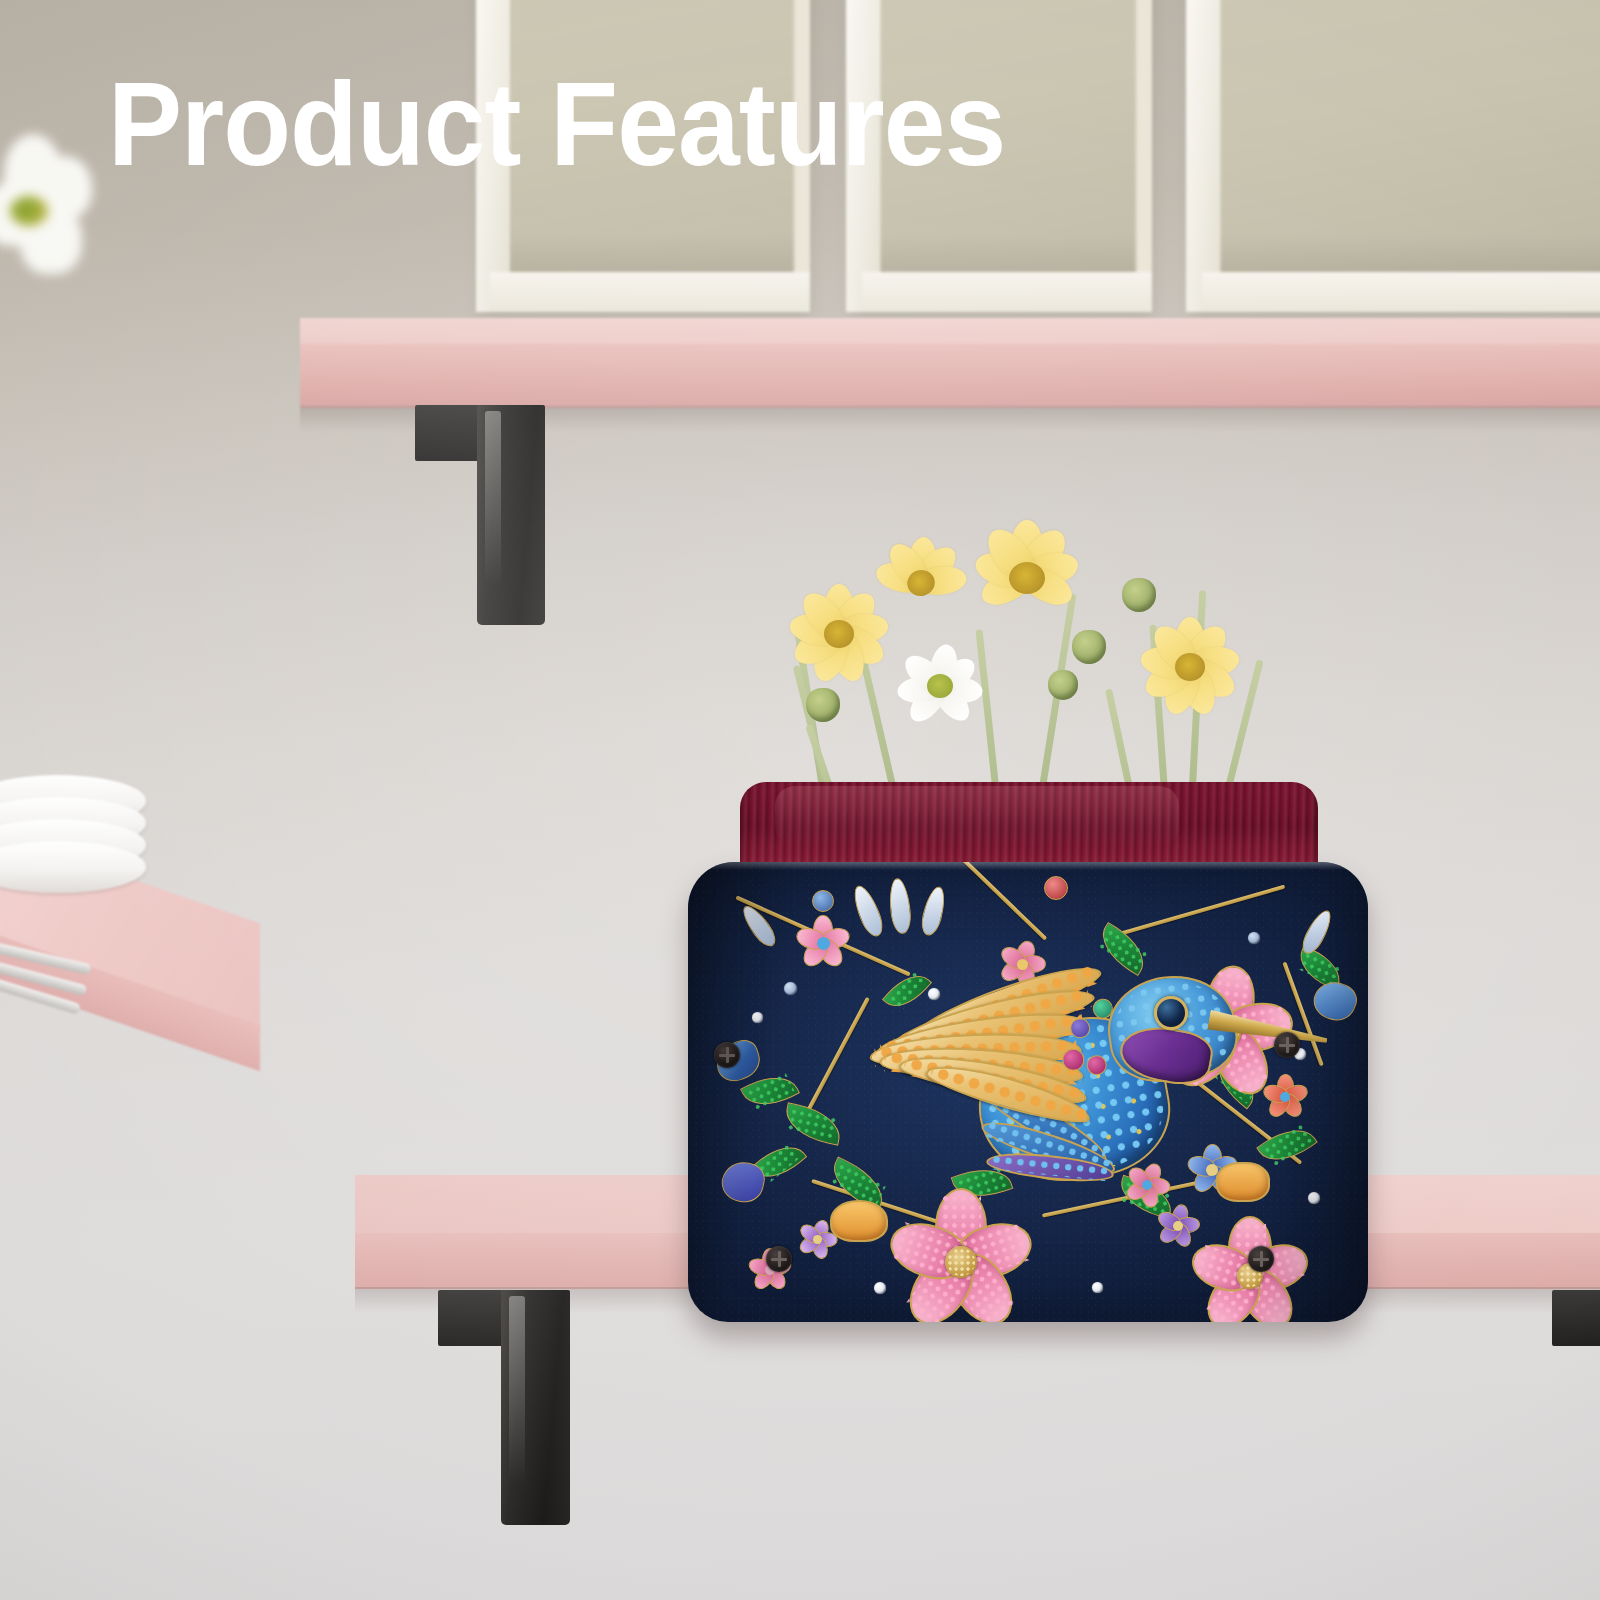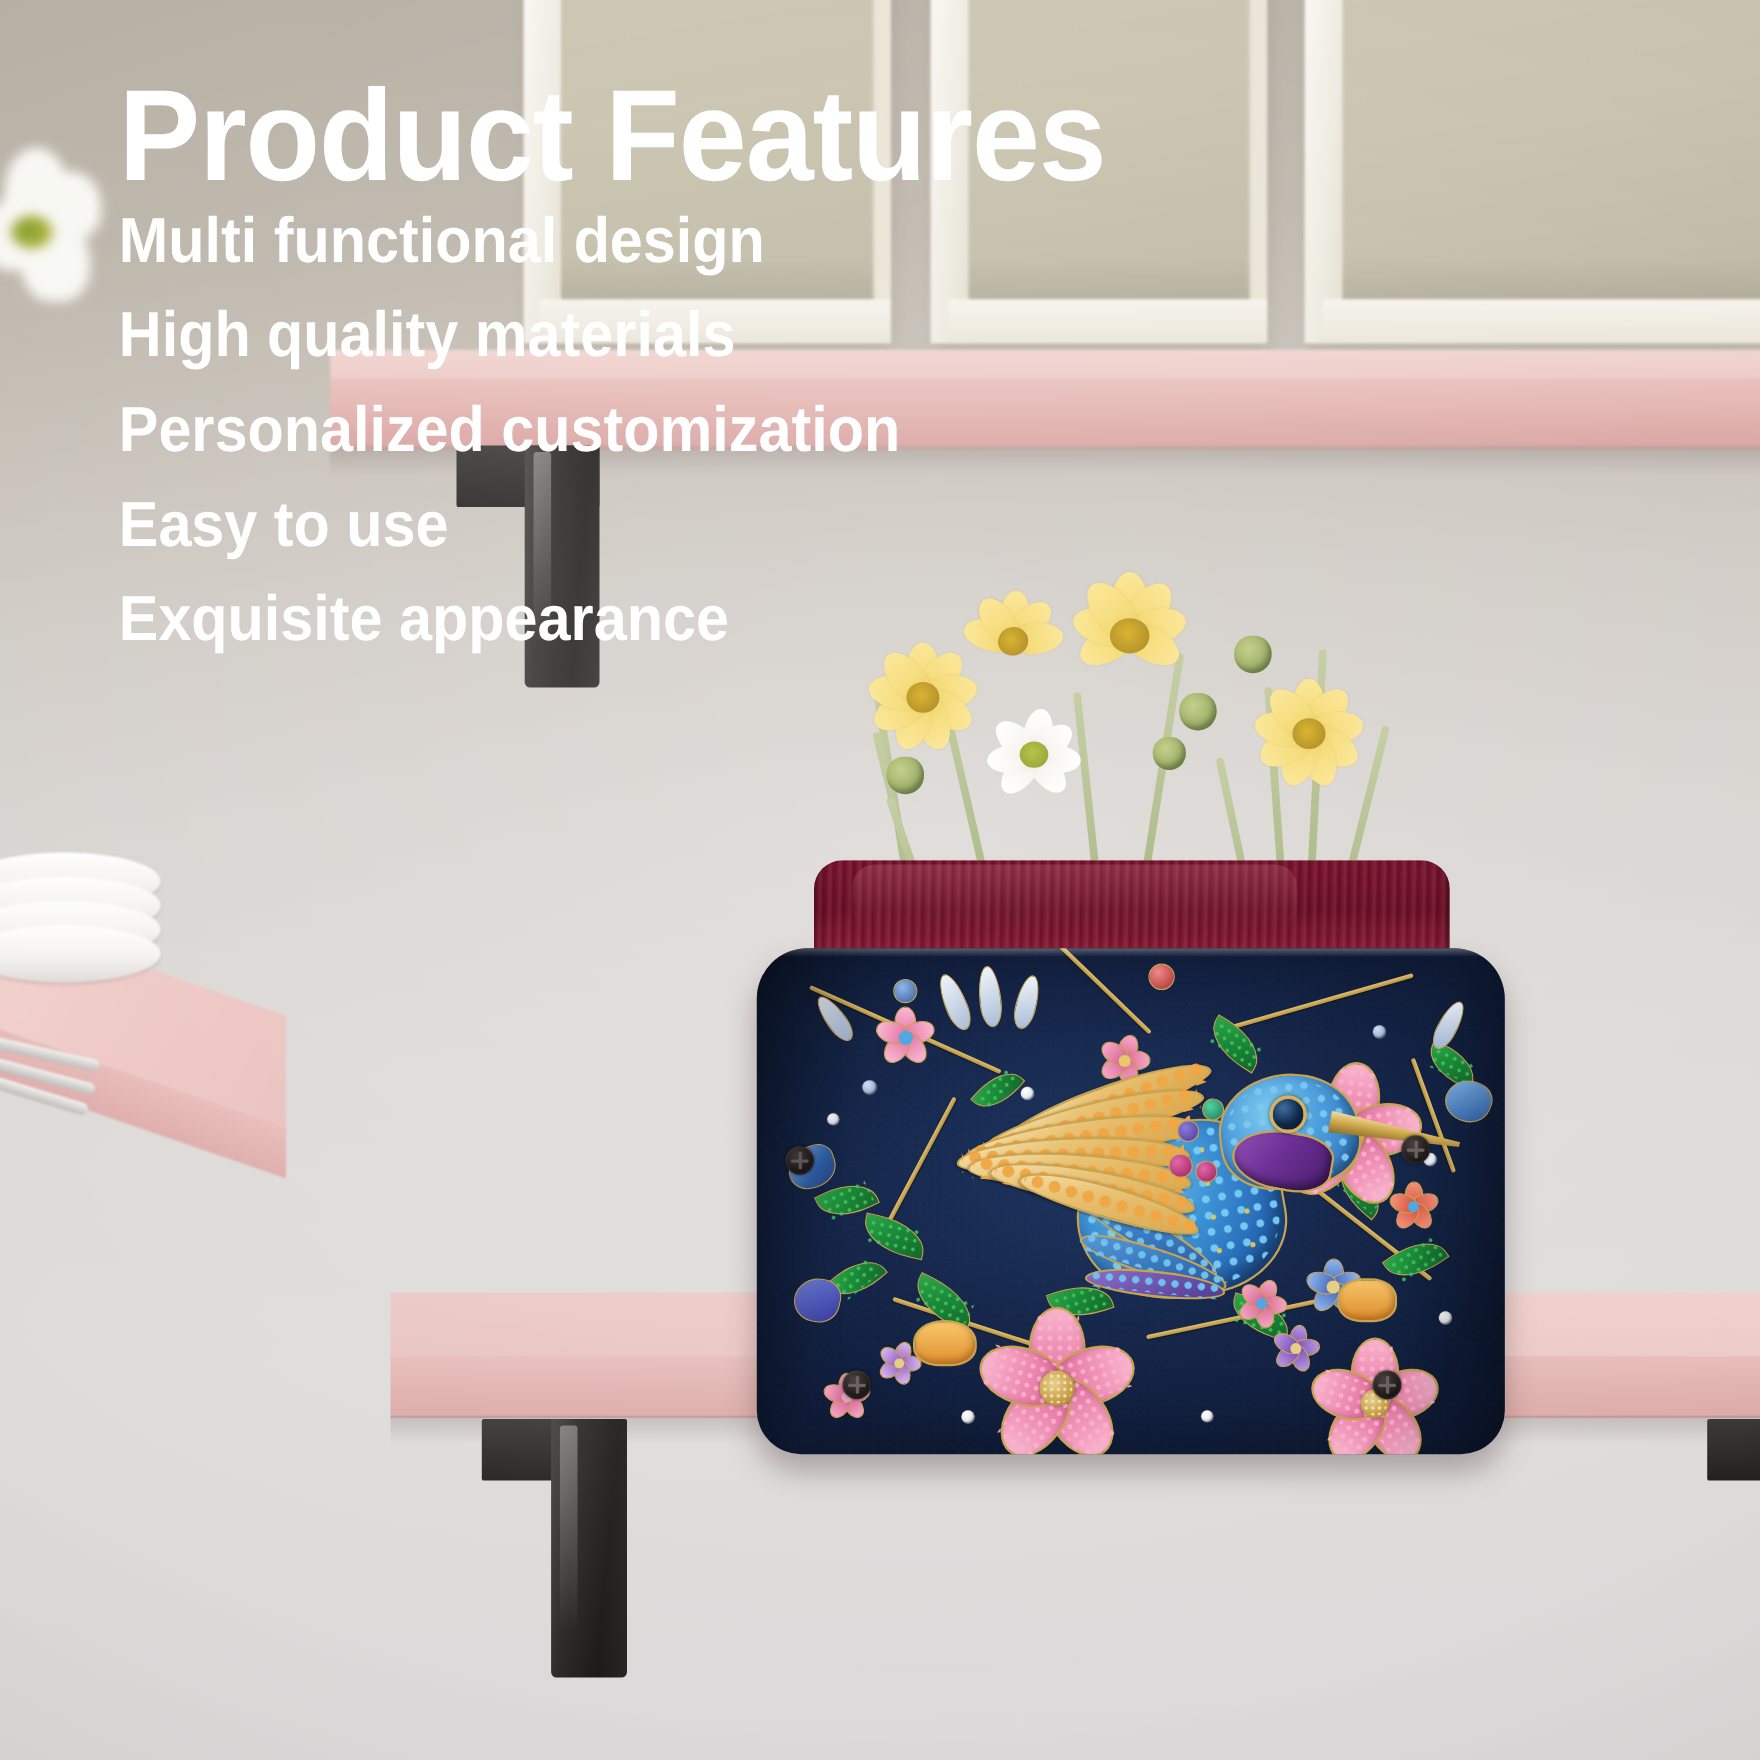--- a/index.html
+++ b/index.html
@@ -768,22 +768,15 @@
       <div class="screw" style="left:78px;  top:384px;"></div>
       <div class="screw" style="left:560px; top:384px;"></div>
 
       <div class="edgelight"></div>
       <div class="sideshade"></div>
     </div>
   </div>
 
   <div class="copy">
     <div class="headline">Product Features</div>
-    <div class="bullets">
-      <div class="bullet">Multi functional design</div>
-      <div class="bullet">High quality materials</div>
-      <div class="bullet">Personalized customization</div>
-      <div class="bullet">Easy to use</div>
-      <div class="bullet">Exquisite appearance</div>
-    </div>
   </div>
 
 </div>
 
 </body></html>

